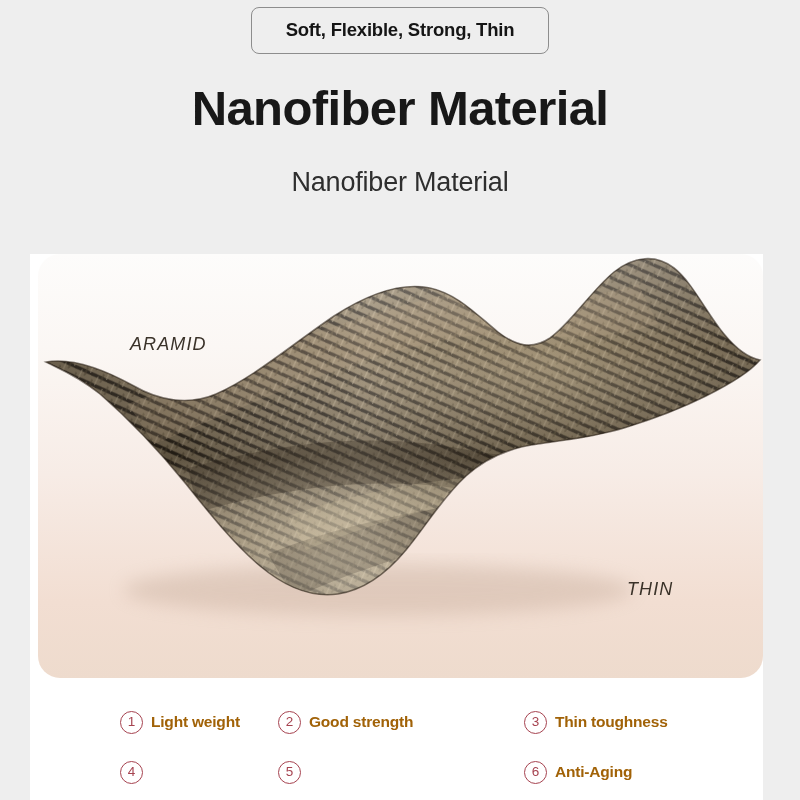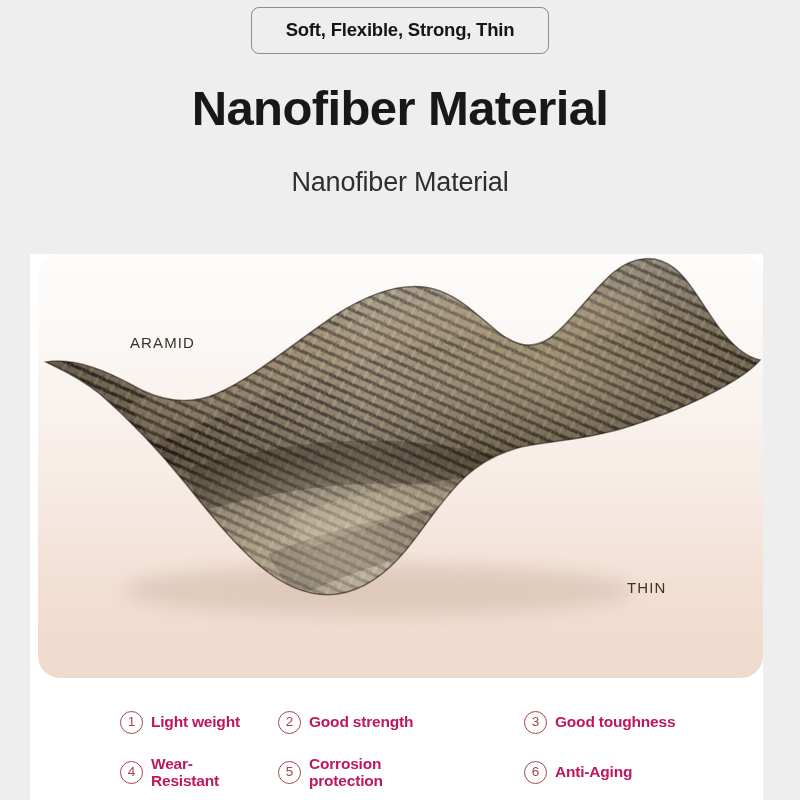--- a/index.html
+++ b/index.html
@@ -83,24 +83,25 @@
         #fdfcfb 0%,
         #fbf7f4 22%,
         #f7ece6 52%,
         #f2ded2 82%,
         #eedbcd 100%);
     overflow: hidden;
   }
 
   .hero-label {
     position: absolute;
-    font-size: 15px;
+    font-size: 18px;
     color: #3a3229;
     letter-spacing: 1.1px;
     font-weight: normal;
+    font-style: italic;
   }
   .label-aramid { left: 92px; top: 80px; }
   .label-thin   { left: 589px; top: 325px; }
 
   
   .fabric {
     position: absolute;
     left: 0;
     top: 0;
     width: 725px;
@@ -149,21 +150,21 @@
     line-height: 1;
     display: flex;
     align-items: center;
     justify-content: center;
     font-weight: normal;
     font-family: "Liberation Sans", sans-serif;
   }
   .feat-label {
     font-size: 15.5px;
     font-weight: bold;
-    color: #be185d;
+    color: #a16207;
     letter-spacing: -0.2px;
     line-height: 1.12;
   }
   .feat-label.two-line { max-width: 110px; }
 </style>
 </head>
 <body>
 
 <div class="badge-wrap">
   <div class="badge">Soft, Flexible, Strong, Thin</div>
@@ -297,32 +298,30 @@
     <div class="feat c1">
       <span class="num">1</span>
       <span class="feat-label">Light weight</span>
     </div>
     <div class="feat c2">
       <span class="num">2</span>
       <span class="feat-label">Good strength</span>
     </div>
     <div class="feat c3">
       <span class="num">3</span>
-      <span class="feat-label">Good toughness</span>
+      <span class="feat-label">Thin toughness</span>
     </div>
   </div>
 
   <div class="feat-row row2">
     <div class="feat c1">
       <span class="num">4</span>
-      <span class="feat-label">Wear-Resistant</span>
     </div>
     <div class="feat c2">
       <span class="num">5</span>
-      <span class="feat-label two-line">Corrosion protection</span>
     </div>
     <div class="feat c3">
       <span class="num">6</span>
       <span class="feat-label">Anti-Aging</span>
     </div>
   </div>
 
 </div>
 
 </body></html>

